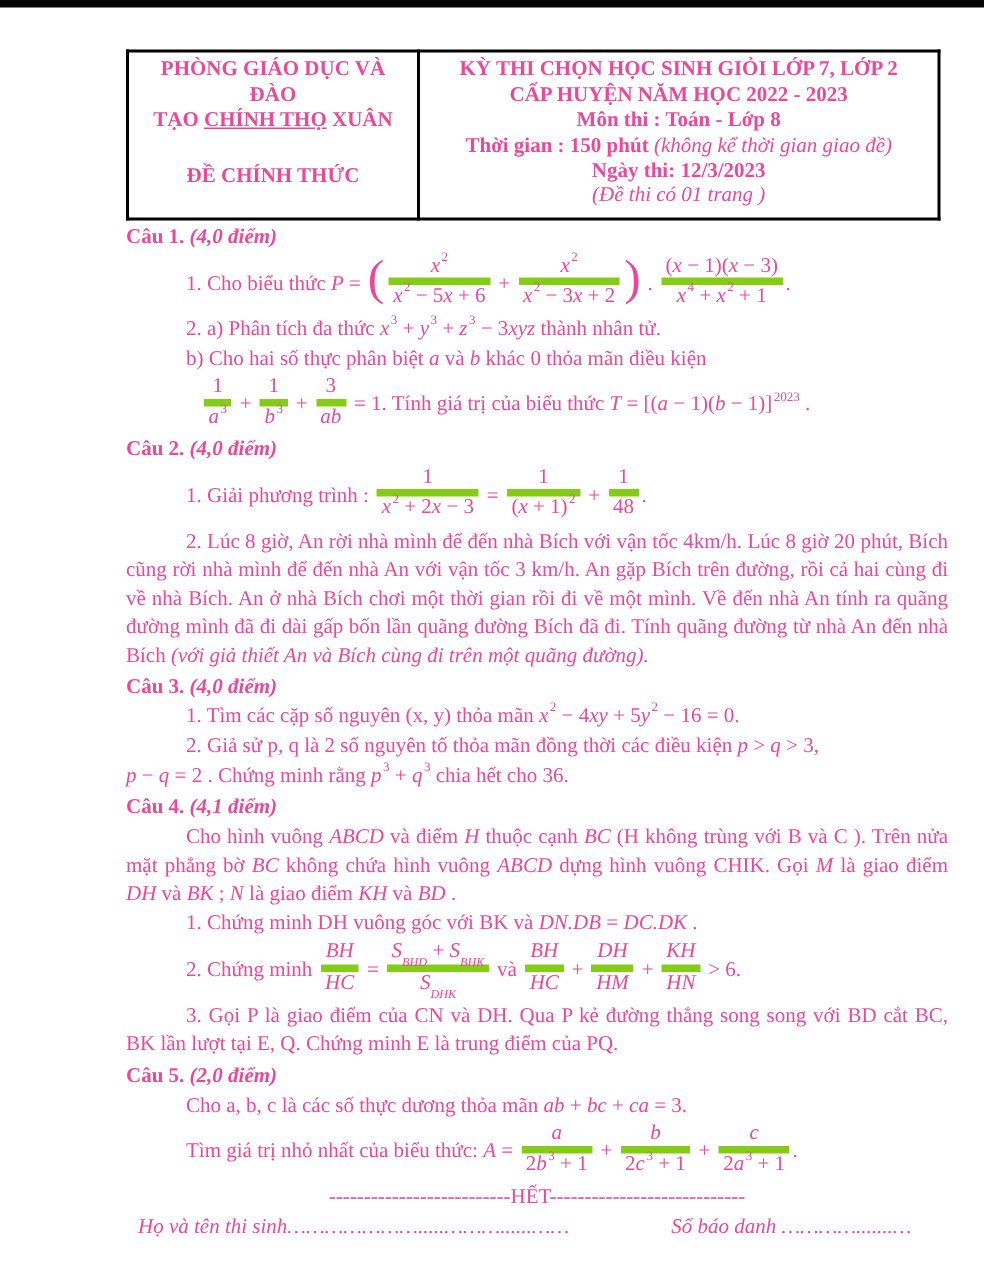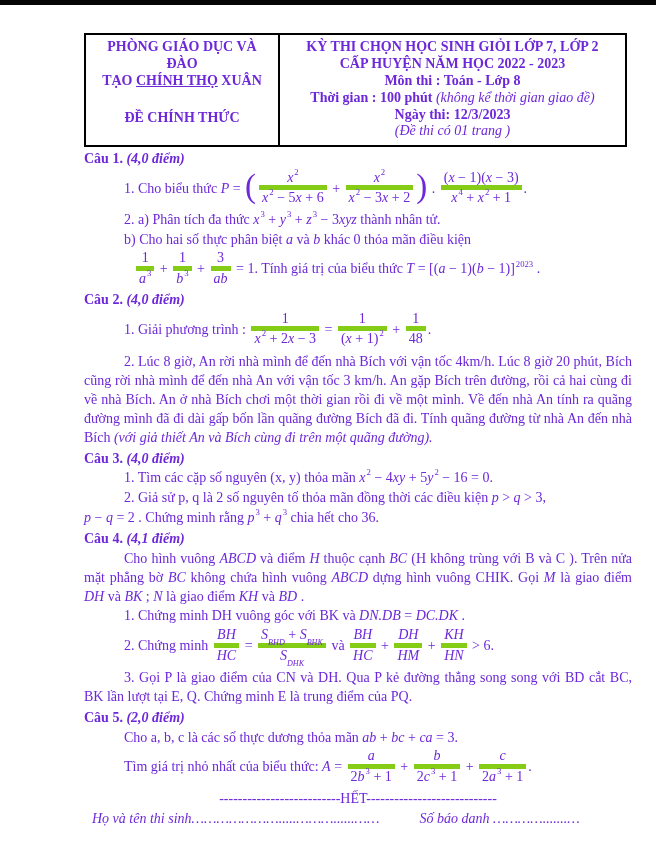--- a/index.html
+++ b/index.html
@@ -1,21 +1,21 @@
 <!DOCTYPE html>
 <html lang="vi"><head>
 <meta charset="utf-8">
 <style>
   html,body{margin:0;padding:0;background:#e8e8e8;}
   .page{
     position:relative;
     width:656px;height:852px;
     background:#ffffff;
     font-family:"Liberation Serif","DejaVu Serif",serif;
-    font-size:14px;color:#6d28d9;
+    font-size:14px;color:#ec4899;
     overflow:hidden;
     margin:0 auto;
     box-sizing:border-box;
   }
   .top-bar{position:absolute;top:0;left:0;width:656px;height:5px;background:#050505;}
   .content{position:absolute;top:33px;left:84px;width:548px;}
 
   
   table.header-table{border-collapse:collapse;width:543px;table-layout:fixed;}
   table.header-table td{border:2px solid #000;vertical-align:top;padding:3px 4px 6px;}
@@ -43,42 +43,42 @@
   sub{font-size:0.58em;line-height:0;position:relative;top:0.25em;font-style:italic;}
   .frac{display:inline-block;vertical-align:middle;text-align:center;padding:0 2px;line-height:1.12;transform:translateY(-2px);}
   .fnum{display:block;border-bottom:5px solid #84cc16;padding:0 3px;}
   .fden{display:block;padding:0 3px;}
   .bigp{display:inline-block;font-size:33px;line-height:0.9;vertical-align:middle;font-weight:400;padding:0 1px;transform:translateY(-3px);}
 
   
   .het-line{text-align:center;margin-top:0;line-height:1.3;font-family:Liberation Serif, serif;}
   .names-line{font-style:italic;margin-top:2px;line-height:1.3;display:flex;gap:40px;}
   .names-line .cand{margin-left:8px;}
-  .names-line .sbd{}
+  .names-line .sbd{margin-left:28px;}
 </style>
 </head>
 <body>
 
 <div class="page">
   <div class="top-bar"></div>
   <div class="content">
 
     <table class="header-table">
       <tbody>
           <tr>
         <td class="h-left">
           <div class="hb">PHÒNG GIÁO DỤC VÀ ĐÀO</div>
           <div class="hb"><span>TẠO </span><span class="u">CHÍNH THỌ</span><span> XUÂN</span></div>
           <div class="hb exam-label">ĐỀ CHÍNH THỨC</div>
         </td>
         <td class="h-right">
           <div class="hb">KỲ THI CHỌN HỌC SINH GIỎI LỚP 7, LỚP 2</div>
           <div class="hb">CẤP HUYỆN NĂM HỌC 2022 - 2023</div>
           <div class="hb">Môn thi : Toán - Lớp 8</div>
-          <div class="hb"><span>Thời gian : 100 phút </span><span class="hi">(không kể thời gian giao đề)</span></div>
+          <div class="hb"><span>Thời gian : 150 phút </span><span class="hi">(không kể thời gian giao đề)</span></div>
           <div class="hb">Ngày thi: 12/3/2023</div>
           <div class="hi">(Đề thi có 01 trang )</div>
         </td>
       </tr>
     </tbody>
       </table>
 
     <section>
       <div class="qheading"><span>Câu 1.</span> <span class="points">(4,0 điểm)</span></div>
       <div class="line ind fline"><span class="mup">1. Cho biểu thức  </span><span class="mit">P</span><span class="mup"> = </span><span class="bigp">(</span><span class="frac"><span class="fnum"><span class="mit">x</span><sup>2</sup></span><span class="fden"><span class="mit">x</span><sup>2</sup><span class="mup"> − 5</span><span class="mit">x</span><span class="mup"> + 6</span></span></span><span class="mup"> + </span><span class="frac"><span class="fnum"><span class="mit">x</span><sup>2</sup></span><span class="fden"><span class="mit">x</span><sup>2</sup><span class="mup"> − 3</span><span class="mit">x</span><span class="mup"> + 2</span></span></span><span class="bigp">)</span><span class="mup"> . </span><span class="frac"><span class="fnum"><span class="mup">(</span><span class="mit">x</span><span class="mup"> − 1)(</span><span class="mit">x</span><span class="mup"> − 3)</span></span><span class="fden"><span class="mit">x</span><sup>4</sup><span class="mup"> + </span><span class="mit">x</span><sup>2</sup><span class="mup"> + 1</span></span></span><span class="mup">.</span></div>

